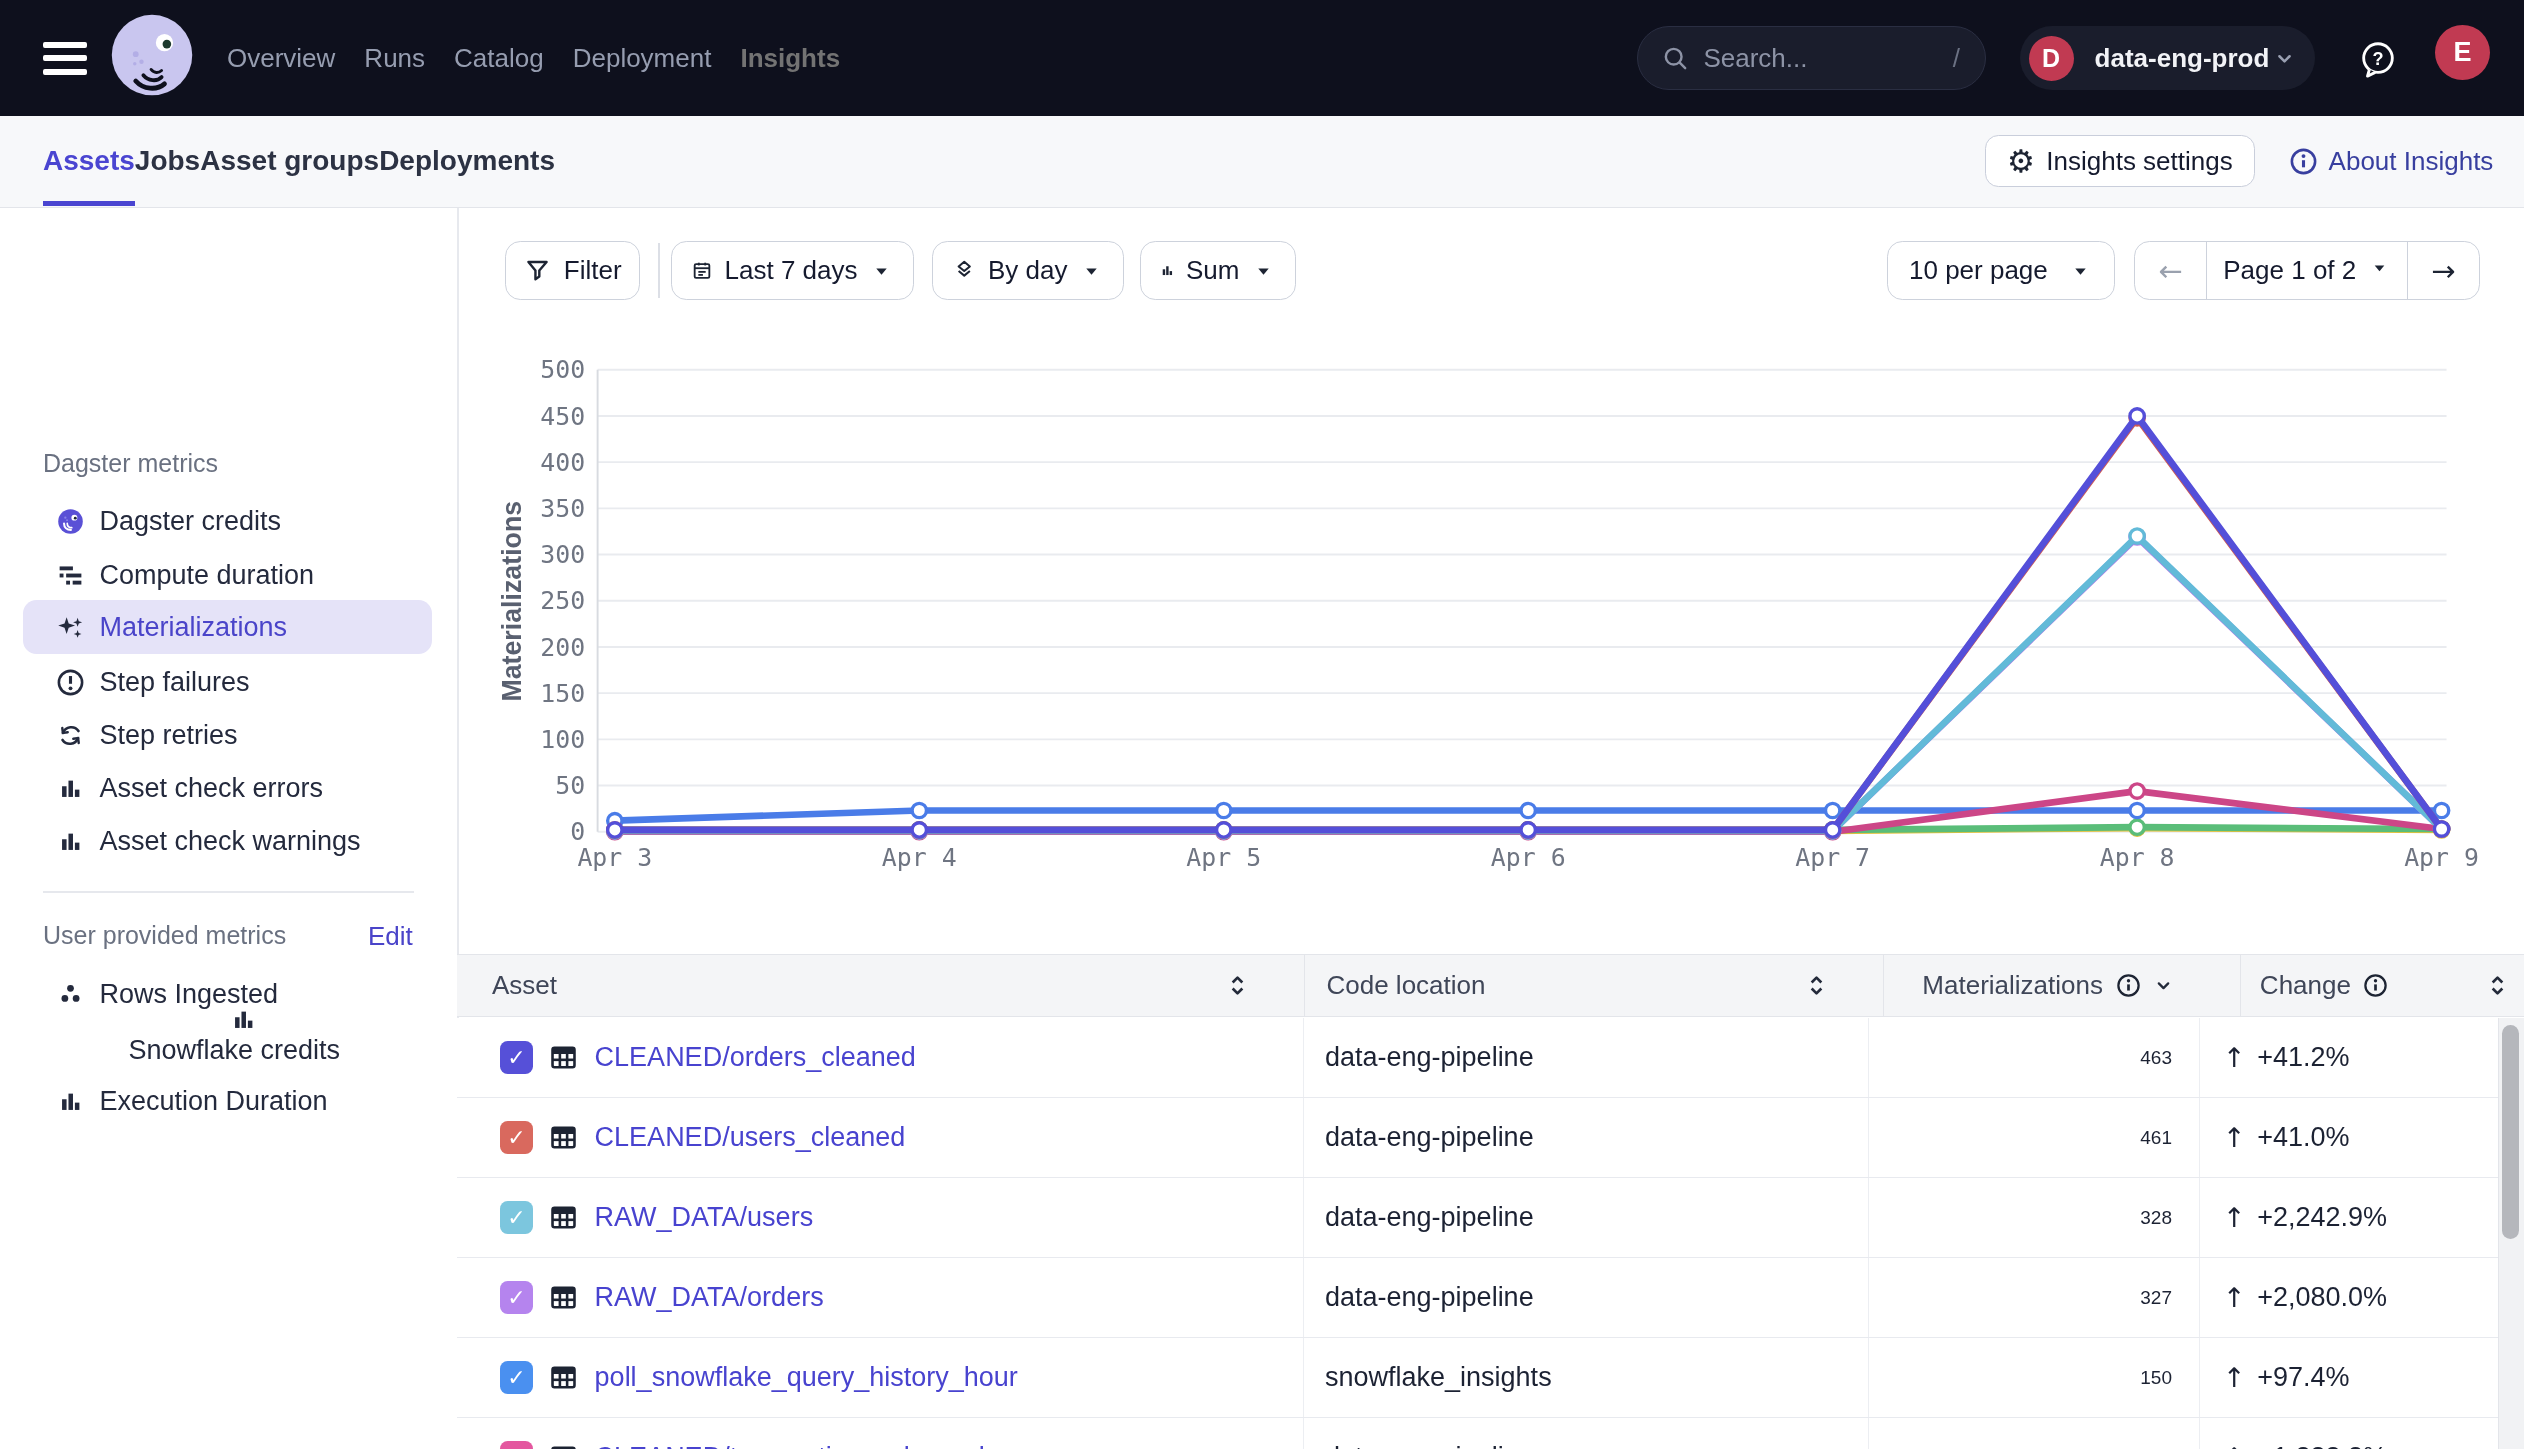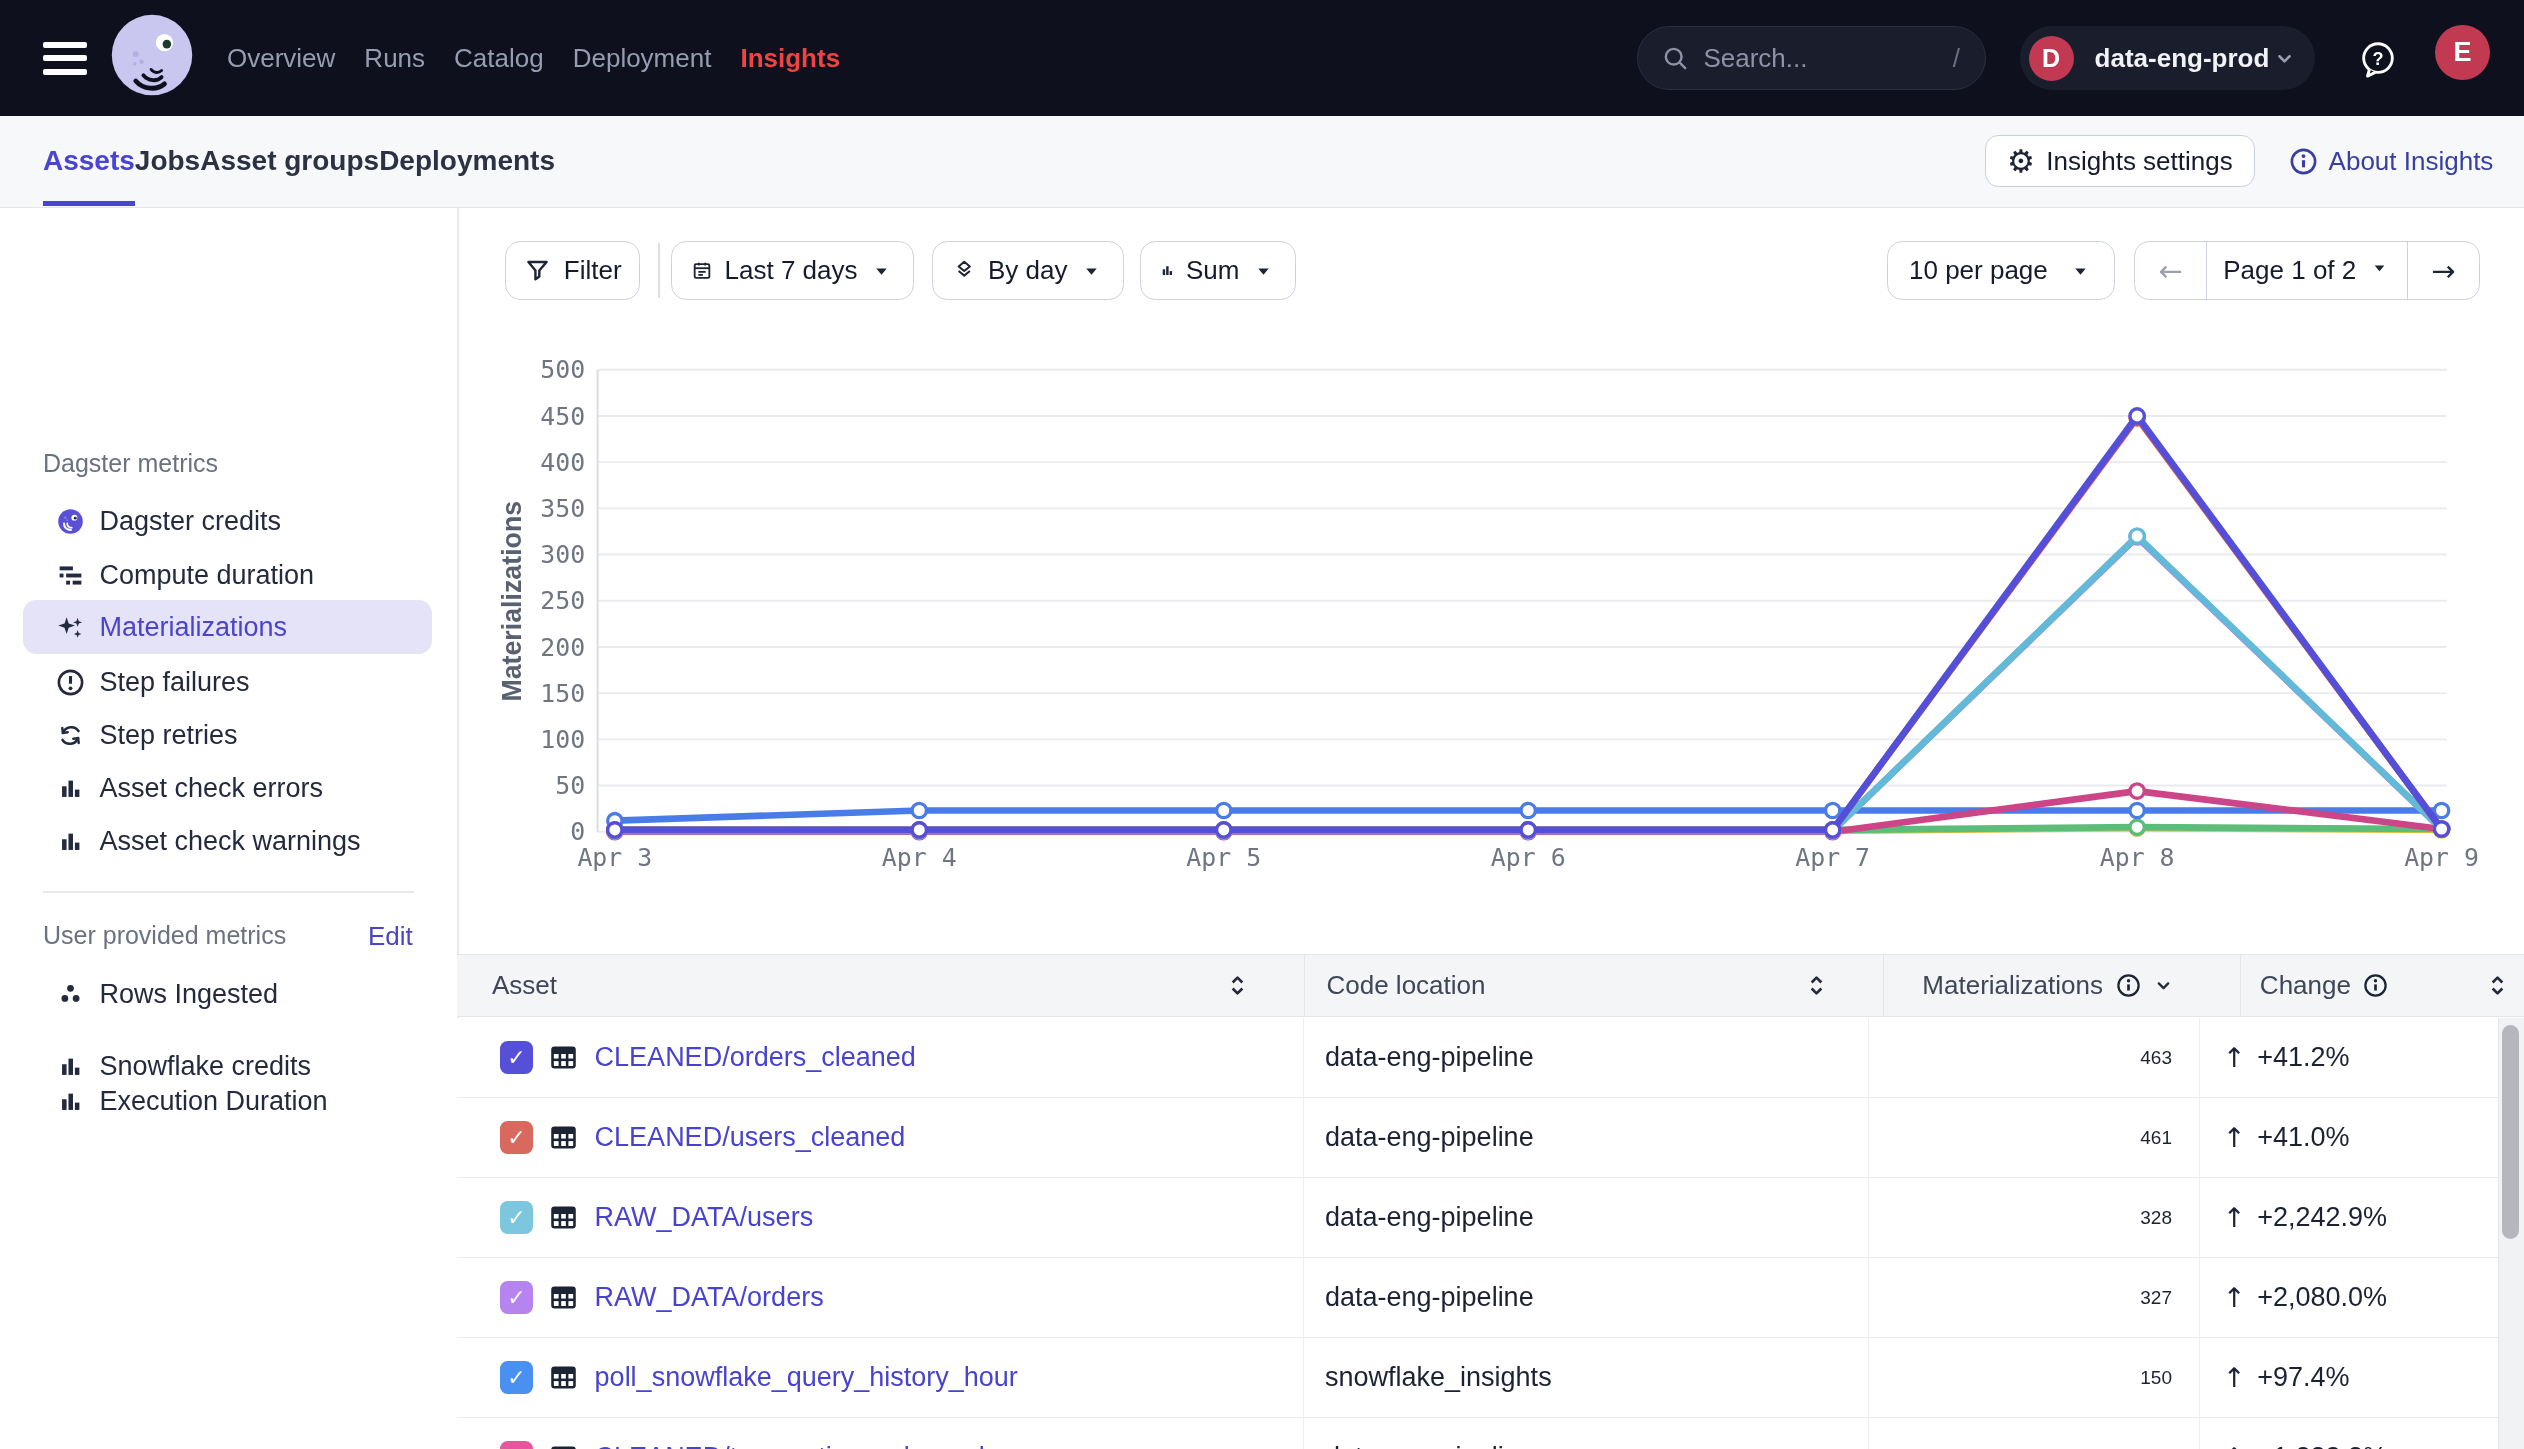--- a/index.html
+++ b/index.html
@@ -6,21 +6,21 @@
   #app{position:relative;width:2525px;height:1450px;overflow:hidden;background:#ffffff;
        font-family:"Liberation Sans", sans-serif; color:#1d2433;}
   
   .topnav{position:absolute;left:0;top:0;width:2525px;height:116px;background:#0e101d;}
   .burger{position:absolute;left:43px;top:42px;width:44px;height:33px;cursor:pointer;}
   .burger span{position:absolute;left:0;width:44px;height:5.7px;background:#fff;border-radius:1.9px;}
   .burger span:nth-child(1){top:0}.burger span:nth-child(2){top:13.4px}.burger span:nth-child(3){top:27px}
   .logo{position:absolute;left:107px;top:12.4px;width:91px;height:91px;}
   .navitems{position:absolute;left:227px;top:0;height:116px;display:flex;align-items:center;gap:29px;}
   .navitem{font-size:26px;font-weight:500;color:#969db0;cursor:pointer;white-space:nowrap;}
-  .navitem.active{color:#ef4444;font-weight:600;}
+  .navitem.active{color:#737373;font-weight:600;}
   .searchpill{position:absolute;left:1637px;top:26px;width:349px;height:64px;border-radius:33px;
       background:#1a1d2c;border:1px solid #2a2e42;display:flex;align-items:center;box-sizing:border-box;}
   .searchpill .ph{font-size:26px;color:#8d93a6;margin-left:13.4px;flex:1;}
   .searchpill .slash{font-size:26px;color:#6b7183;margin-right:25px;}
   .searchpill svg{margin-left:23px;}
   .orgpill{position:absolute;left:2020px;top:26px;width:295px;height:64px;border-radius:33px;
       background:#1a1d2c;display:flex;align-items:center;cursor:pointer;}
   .orgbadge{width:45px;height:45px;border-radius:50%;background:#c13a52;color:#fff;font-size:25px;font-weight:700;
       display:flex;align-items:center;justify-content:center;margin-left:8.6px;}
   .orgname{font-size:26px;font-weight:600;color:#f2f3f7;margin-left:21px;flex:1;}
@@ -265,21 +265,21 @@
       <span class="ic">
         <svg viewBox="0 0 24 24" width="27" height="27" fill="#242a3d">
             <circle cx="12" cy="6.5" r="3"></circle>
             <circle cx="7" cy="15.5" r="3"></circle>
             <circle cx="17" cy="15.5" r="3"></circle>
           </svg>
       </span>
       <span class="lbl">Rows Ingested</span>
     </div>
 
-    <div class="side-item" style="top:831px;">
+    <div class="side-item" style="top:796px;flex-direction:column;">
       <span class="ic">
         <svg viewBox="0 0 24 24" width="27" height="27" fill="#242a3d">
             <rect x="4.5" y="10" width="4" height="9.5"></rect>
             <rect x="10.2" y="5" width="4" height="14.5"></rect>
             <rect x="15.9" y="13" width="4" height="6.5"></rect>
           </svg>
       </span>
       <span class="lbl">Snowflake credits</span>
     </div>
 

